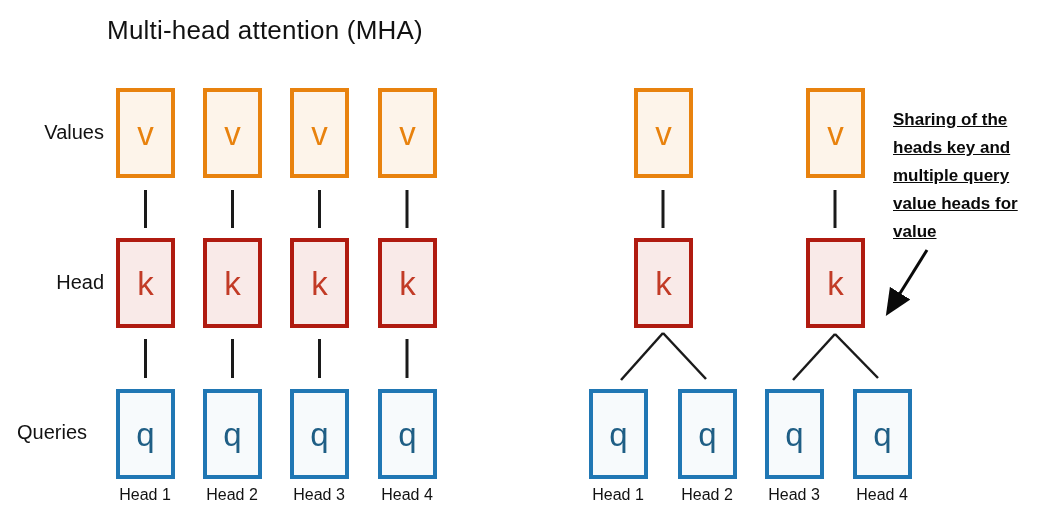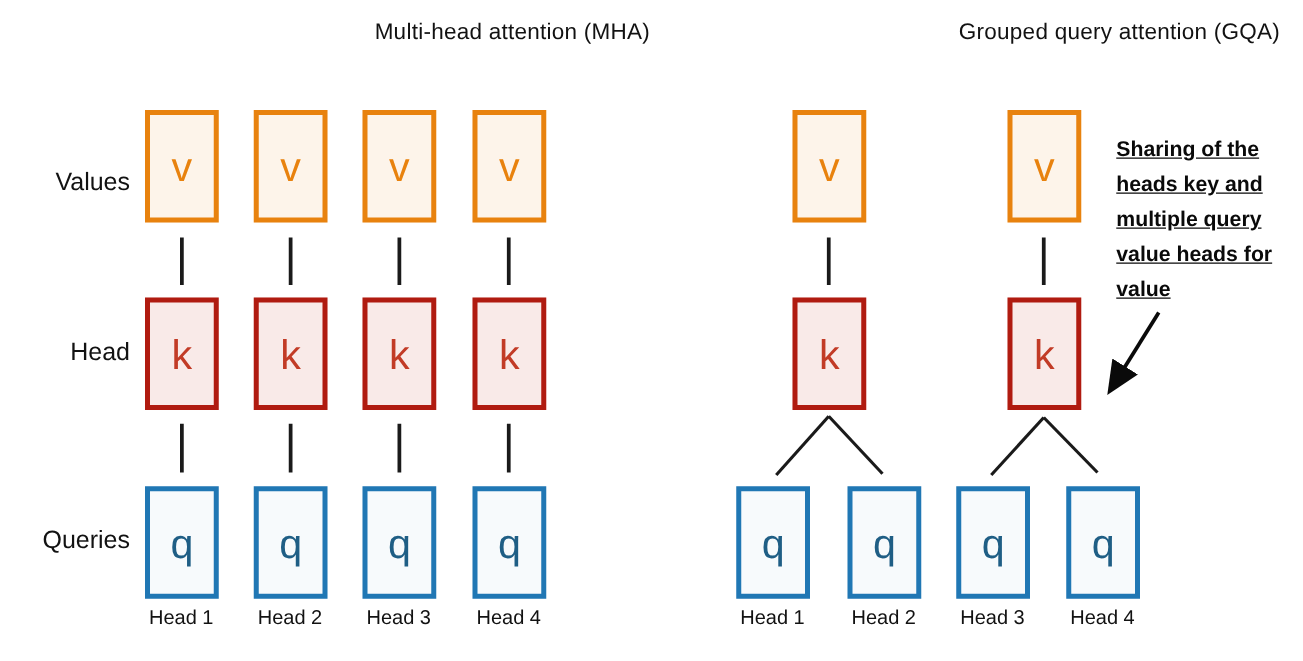--- a/index.html
+++ b/index.html
@@ -1,22 +1,22 @@
 <!DOCTYPE html>
 <html><head>
 <meta charset="utf-8">
 <style>
   html,body { margin:0; padding:0; background:#fff; }
   .canvas {
     position:relative; width:1042px; height:529px; background:#ffffff;
     font-family:"Liberation Sans", sans-serif; color:#121212; overflow:hidden;
   }
   .panel-title {
-    position:absolute; font-size:18px; letter-spacing:0.2px;
-    text-align:right; color:#121212; white-space:nowrap;
+    position:absolute; font-size:26px; letter-spacing:0.2px;
+    text-align:center; color:#121212; white-space:nowrap;
   }
   .row-label {
     position:absolute; left:0; width:104px; text-align:right;
     font-size:20px; color:#121212;
   }
   .box {
     position:absolute; width:51px; height:82px;
     border:4px solid; display:flex; align-items:center; justify-content:center;
     font-size:33px; line-height:1;
   }
@@ -60,25 +60,24 @@
 
     <defs>
       <marker id="arrowhead" markerWidth="9" markerHeight="8" refX="7" refY="4" orient="auto">
         <polygon points="0 0, 9 4, 0 8" fill="#0a0a0a"></polygon>
       </marker>
     </defs>
     <line x1="927" y1="250" x2="889" y2="311" stroke="#0a0a0a" stroke-width="3" marker-end="url(#arrowhead)"></line>
   </svg>
 
   <div class="panel-title" style="left:10px; width:510px; top:15px;">Multi-head attention (MHA)</div>
-  <div class="panel-title" style="left:544px; width:480px; top:15px;">Grouped query attention (GQA)</div>
 
-  <div class="row-label" style="top:135px;">Values</div>
+  <div class="row-label" style="top:121px;">Values</div>
   <div class="row-label" style="top:271px;">Head</div>
-  <div class="row-label" style="top:421px;">Queries</div>
+  <div class="row-label" style="top:421px;text-align:center;">Queries</div>
 
   <div class="box v" style="left:116px; top:88px;">
       <span>v</span>
     </div>
   <div class="box v" style="left:203px; top:88px;">
       <span>v</span>
     </div>
   <div class="box v" style="left:290px; top:88px;">
       <span>v</span>
     </div>

